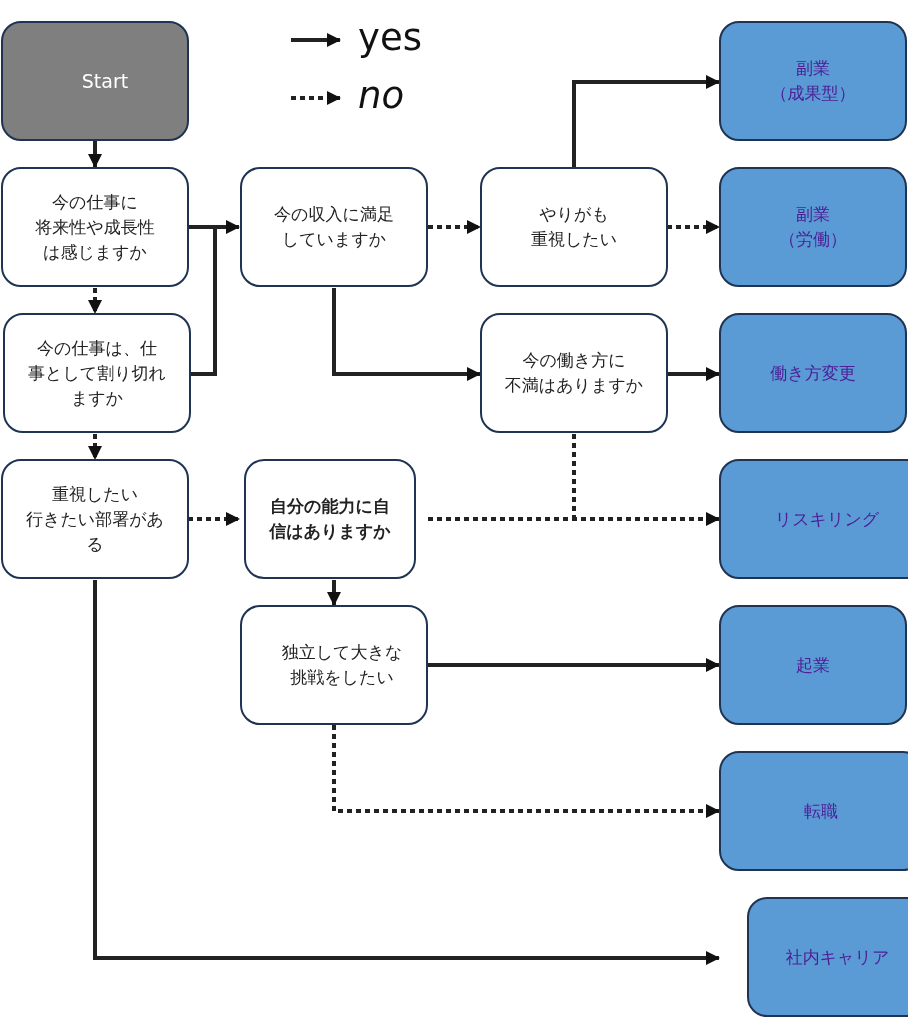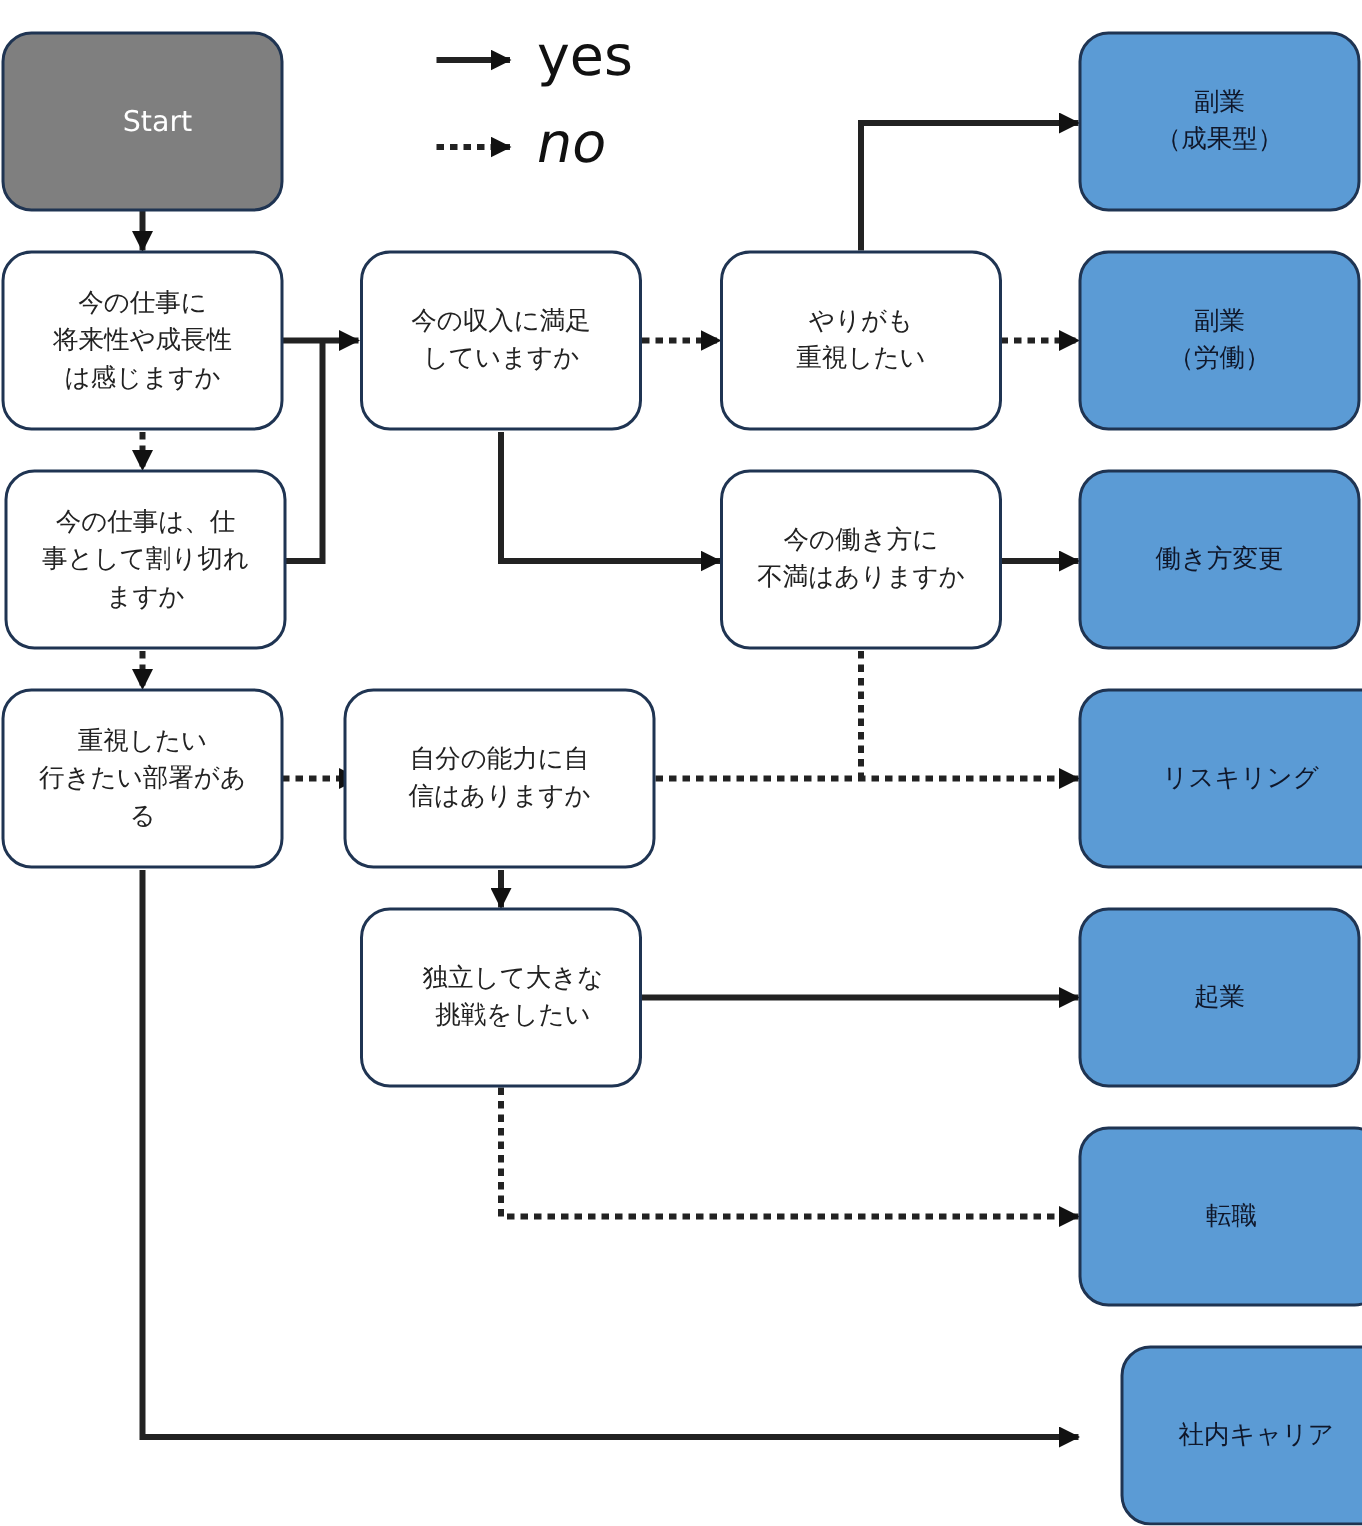--- a/index.html
+++ b/index.html
@@ -3,21 +3,21 @@
 <meta charset="utf-8">
 <style>
   html, body { margin:0; padding:0; background:#ffffff; }
   body { width:908px; height:1017px; position:relative; overflow:hidden;
          font-family:"DejaVu Sans", sans-serif; }
   .node { position:absolute; box-sizing:border-box; border:2px solid #1f3452;
           border-radius:20px; display:flex; align-items:center; justify-content:center;
           text-align:center; font-size:17px; line-height:25px; white-space:pre-line; }
   .q { background:#ffffff; color:#222222; }
   .start { background:#7f7f7f; color:#ffffff; font-size:19px; }
-  .out { background:#5b9bd5; color:#0f172a; }
+  .out { background:#5b9bd5; color:#4c1d95; }
   svg.edges { position:absolute; left:0; top:0; }
   .legend-label { position:absolute; font-size:37px; color:#111111; line-height:40px; }
 </style>
 </head>
 <body>
 
 <svg class="edges" width="908" height="1017">
   <defs>
     <marker id="ah" markerWidth="8" markerHeight="8" refX="7" refY="4" orient="auto" markerUnits="userSpaceOnUse">
       <path d="M0,0 L8,4 L0,8 z" fill="#111"></path>
@@ -77,21 +77,21 @@
 は感じますか</div>
 <div class="node q" style="left:3px;top:313px;width:188px;height:120px;">今の仕事は、仕
 事として割り切れ
 ますか</div>
 <div class="node q" style="left:1px;top:459px;width:188px;height:120px;">重視したい
 行きたい部署があ
 る</div>
 
 <div class="node q" style="left:240px;top:167px;width:188px;height:120px;">今の収入に満足
 していますか</div>
-<div class="node q" style="left:229px;top:459px;width:208px;height:120px;">自分の能力に自
+<div class="node q" style="left:244px;top:459px;width:172px;height:120px;font-weight:bold;">自分の能力に自
 信はありますか</div>
 <div class="node q" style="left:240px;top:605px;width:188px;height:120px;padding-left:16px;">独立して大きな
 挑戦をしたい</div>
 
 <div class="node q" style="left:480px;top:167px;width:188px;height:120px;">やりがも
 重視したい</div>
 <div class="node q" style="left:480px;top:313px;width:188px;height:120px;">今の働き方に
 不満はありますか</div>
 
 <div class="node out" style="left:719px;top:21px;width:188px;height:120px;">副業

